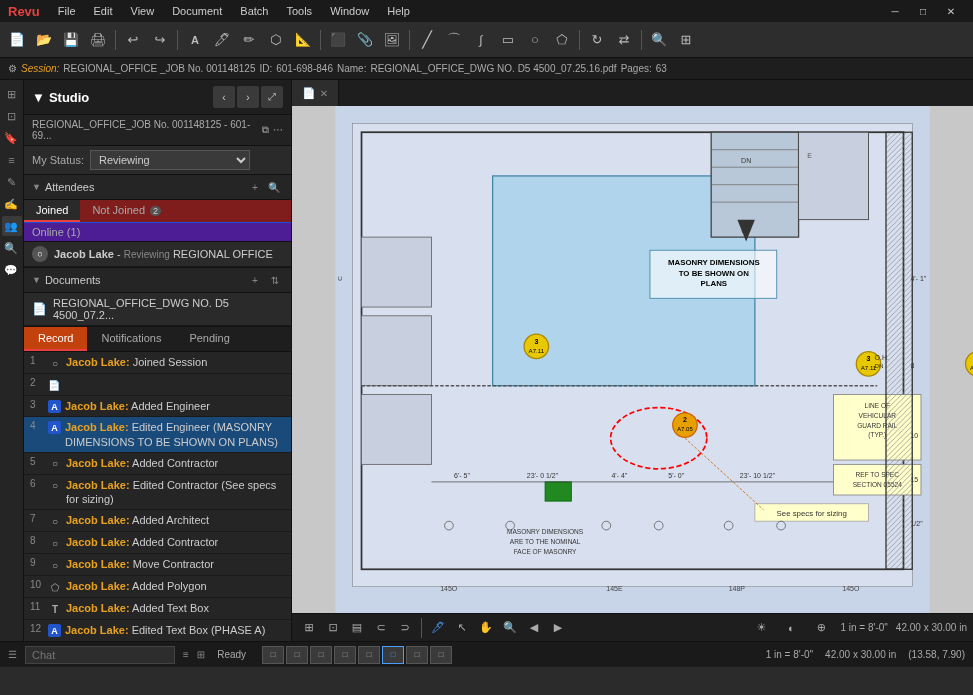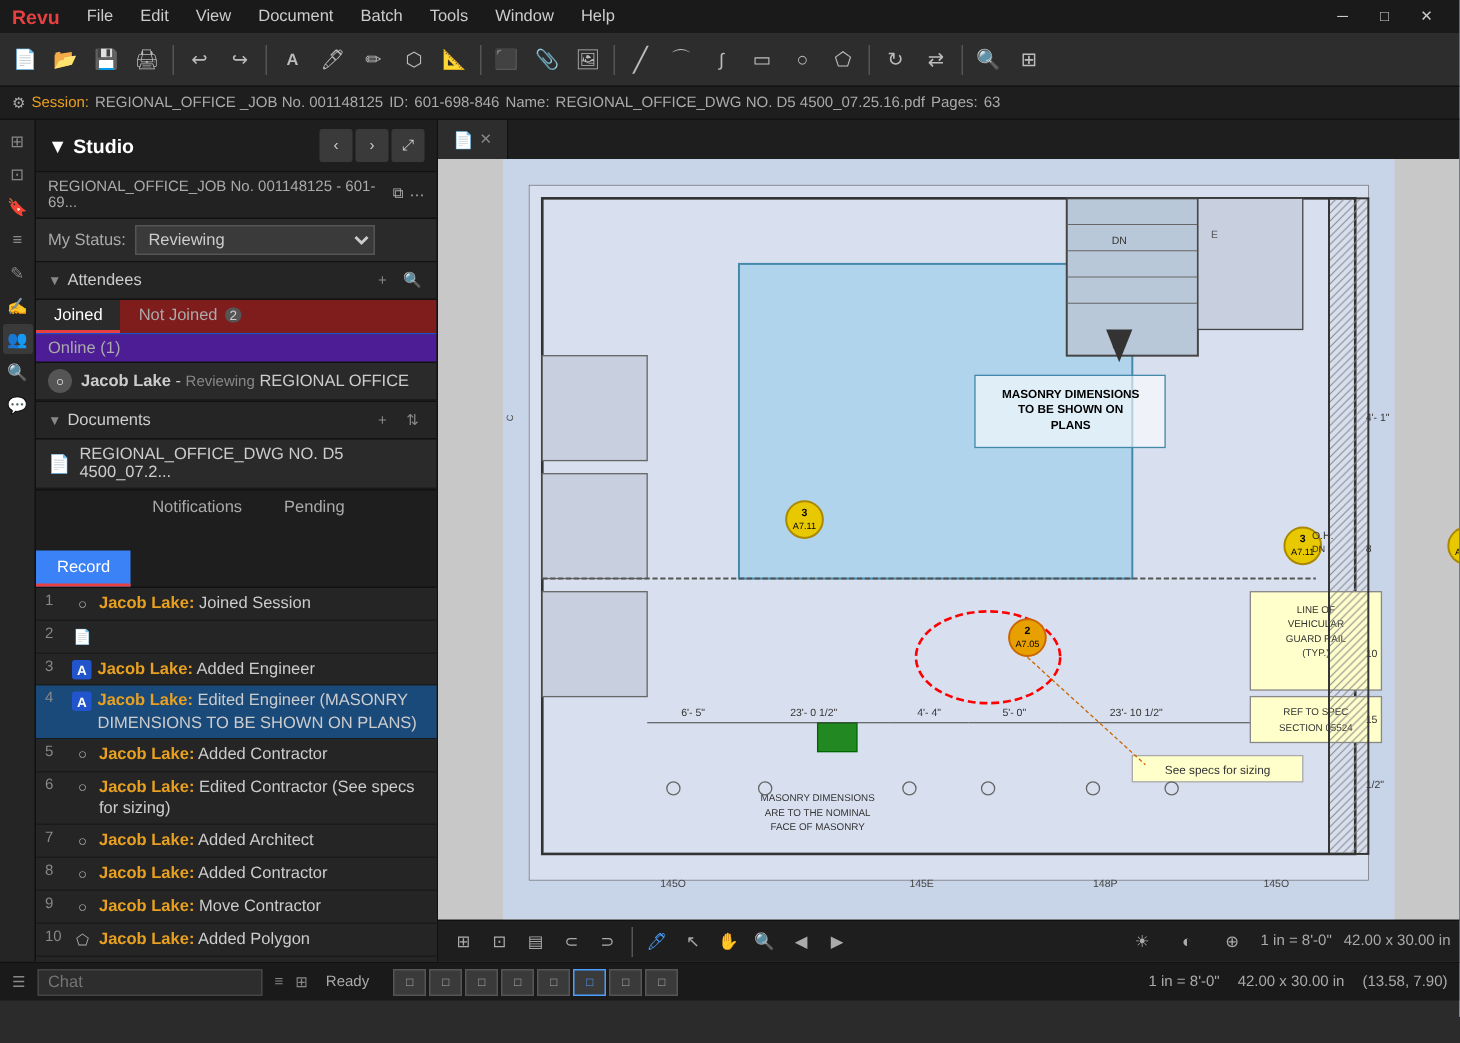--- a/index.html
+++ b/index.html
@@ -14,21 +14,21 @@
     .win-controls { margin-left: auto; display: flex; gap: 0; }
     .win-btn { width: 28px; height: 22px; display: flex; align-items: center; justify-content: center; font-size: 10px; color: #ccc; cursor: pointer; }
 
     
     .toolbar { background: #2d2d2d; height: 36px; display: flex; align-items: center; padding: 0 4px; border-bottom: 1px solid #111; gap: 1px; flex-wrap: wrap; }
     .tb-btn { width: 26px; height: 26px; display: flex; align-items: center; justify-content: center; color: #bbb; cursor: pointer; border-radius: 2px; font-size: 13px; }
     .tb-sep { width: 1px; height: 20px; background: #555; margin: 0 3px; }
 
     
     .session-bar { background: #1e1e1e; height: 22px; display: flex; align-items: center; padding: 0 8px; font-size: 10px; color: #aaa; border-bottom: 1px solid #111; gap: 4px; }
-    .session-bar .label { color: #e8a020; }
+    .session-bar .label { color: #e8a020; font-style: italic; }
 
     
     .main-layout { display: flex; height: calc(695px - 22px - 36px - 22px - 28px - 26px); }
 
     
     .sidebar-icons { width: 24px; background: #252525; display: flex; flex-direction: column; align-items: center; padding-top: 4px; gap: 2px; border-right: 1px solid #111; }
     .side-icon { width: 20px; height: 20px; display: flex; align-items: center; justify-content: center; color: #888; font-size: 11px; cursor: pointer; border-radius: 2px; }
     .side-icon:hover, .side-icon.active { color: #fff; background: #3a3a3a; }
 
     
@@ -69,21 +69,21 @@
     .user-info { font-size: 11px; color: #ccc; }
     .user-role { color: #888; font-size: 10px; }
     .user-name-bold { font-weight: bold; }
 
     
     .docs-section { border-top: 1px solid #111; }
 
     
     .record-tabs { display: flex; background: #1e1e1e; border-top: 1px solid #111; border-bottom: 1px solid #111; }
     .record-tab { padding: 5px 14px; font-size: 11px; color: #aaa; cursor: pointer; }
-    .record-tab.active { color: #fff; background: #3b82f6; border-bottom: 2px solid #e84040; margin-top: 40px; }
+    .record-tab.active { color: #fff; background: #c2410c; border-bottom: 2px solid #e84040; }
 
     
     .record-list { flex: 1; overflow-y: auto; background: #252525; }
     .record-item { display: flex; align-items: flex-start; padding: 3px 6px; border-bottom: 1px solid #1a1a1a; gap: 4px; cursor: pointer; }
     .record-item.selected { background: #1a4a7a; }
     .record-num { color: #888; font-size: 10px; min-width: 14px; }
     .record-icon { width: 14px; height: 14px; display: flex; align-items: center; justify-content: center; font-size: 10px; color: #aaa; flex-shrink: 0; margin-top: 1px; }
     .record-text { font-size: 11px; color: #ccc; line-height: 1.3; }
     .record-text strong { color: #e8a020; }
 

